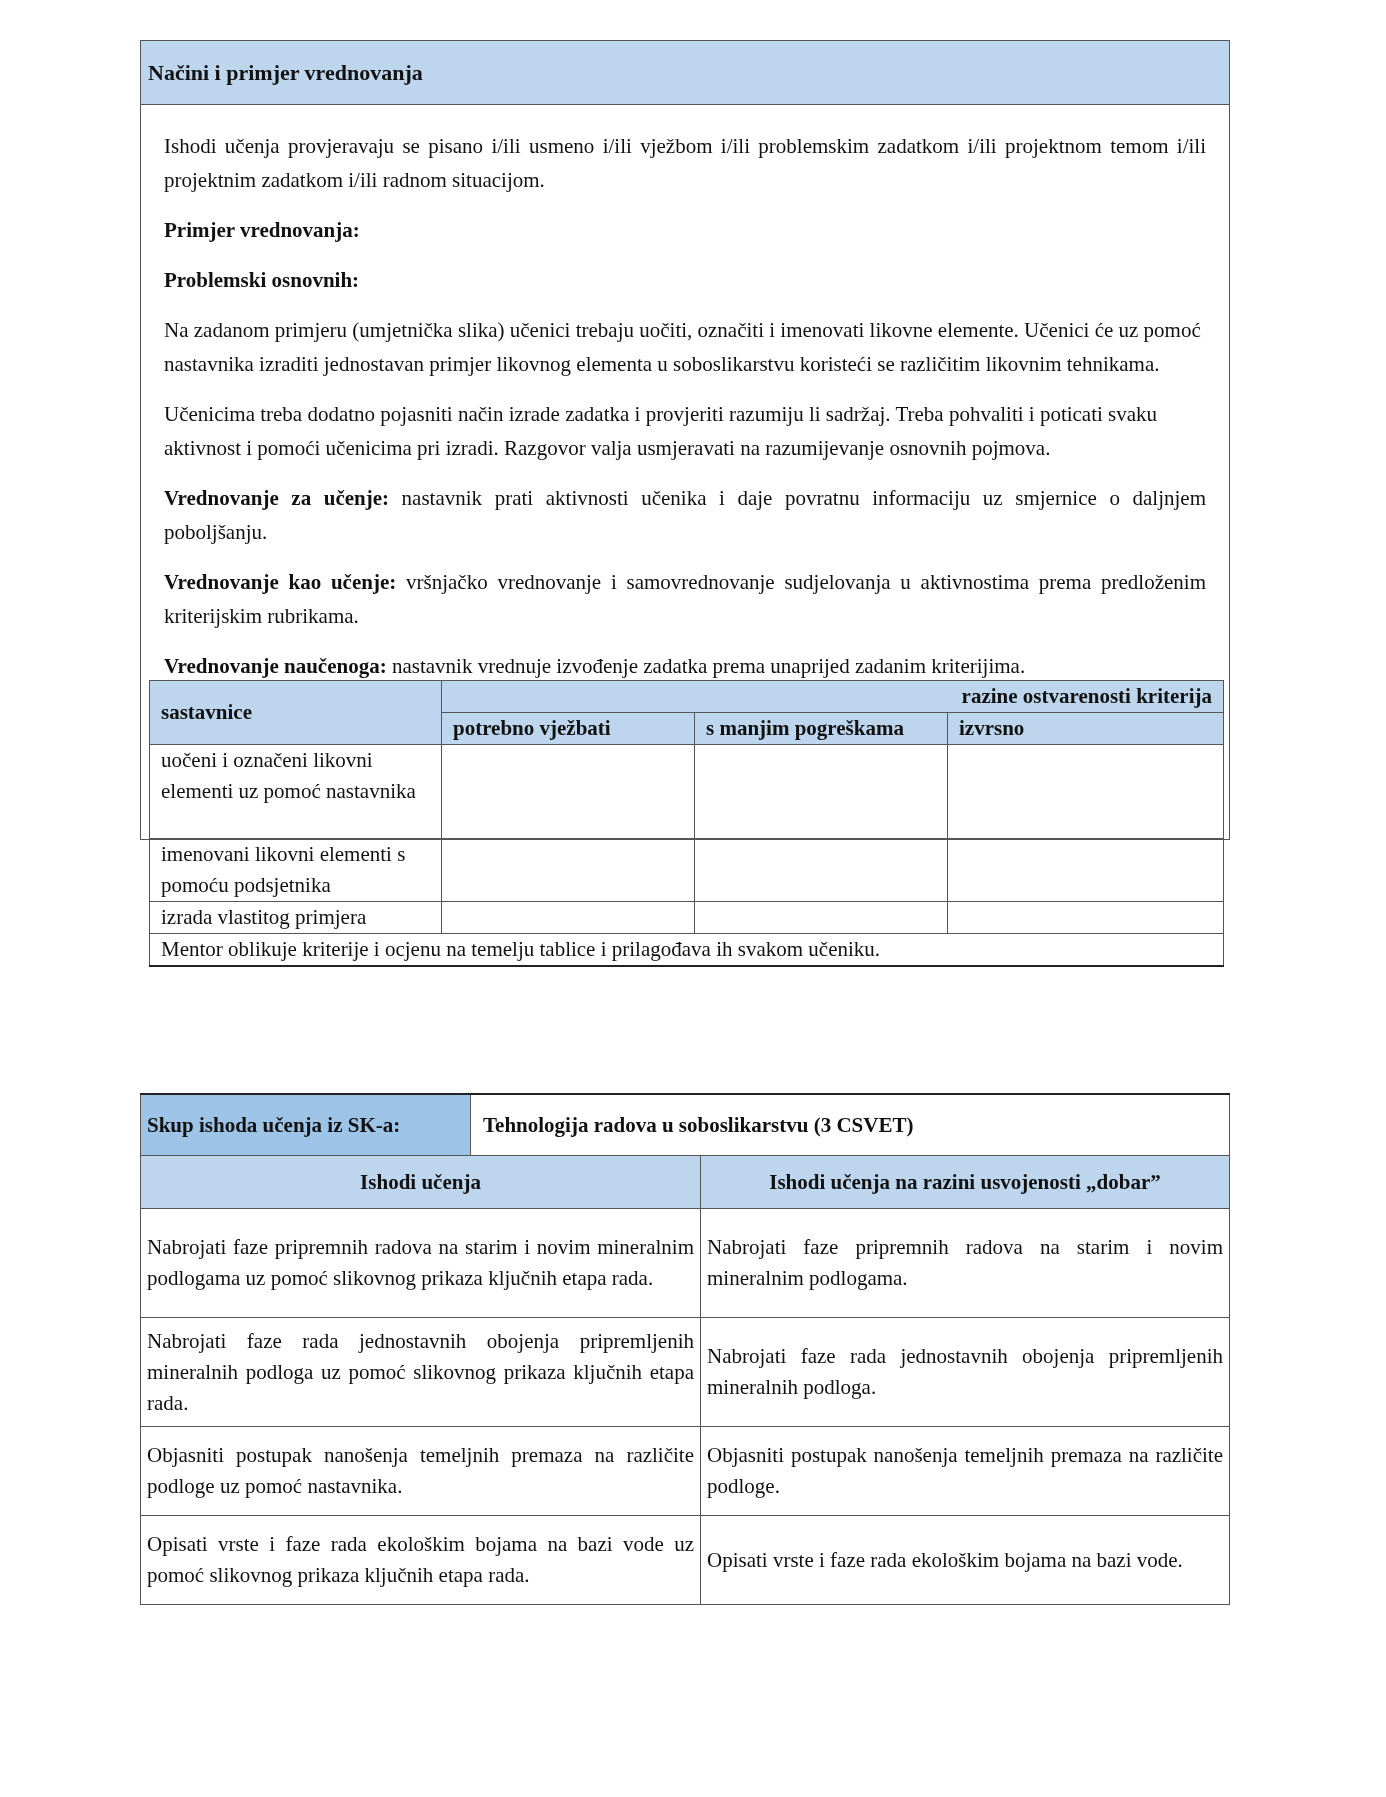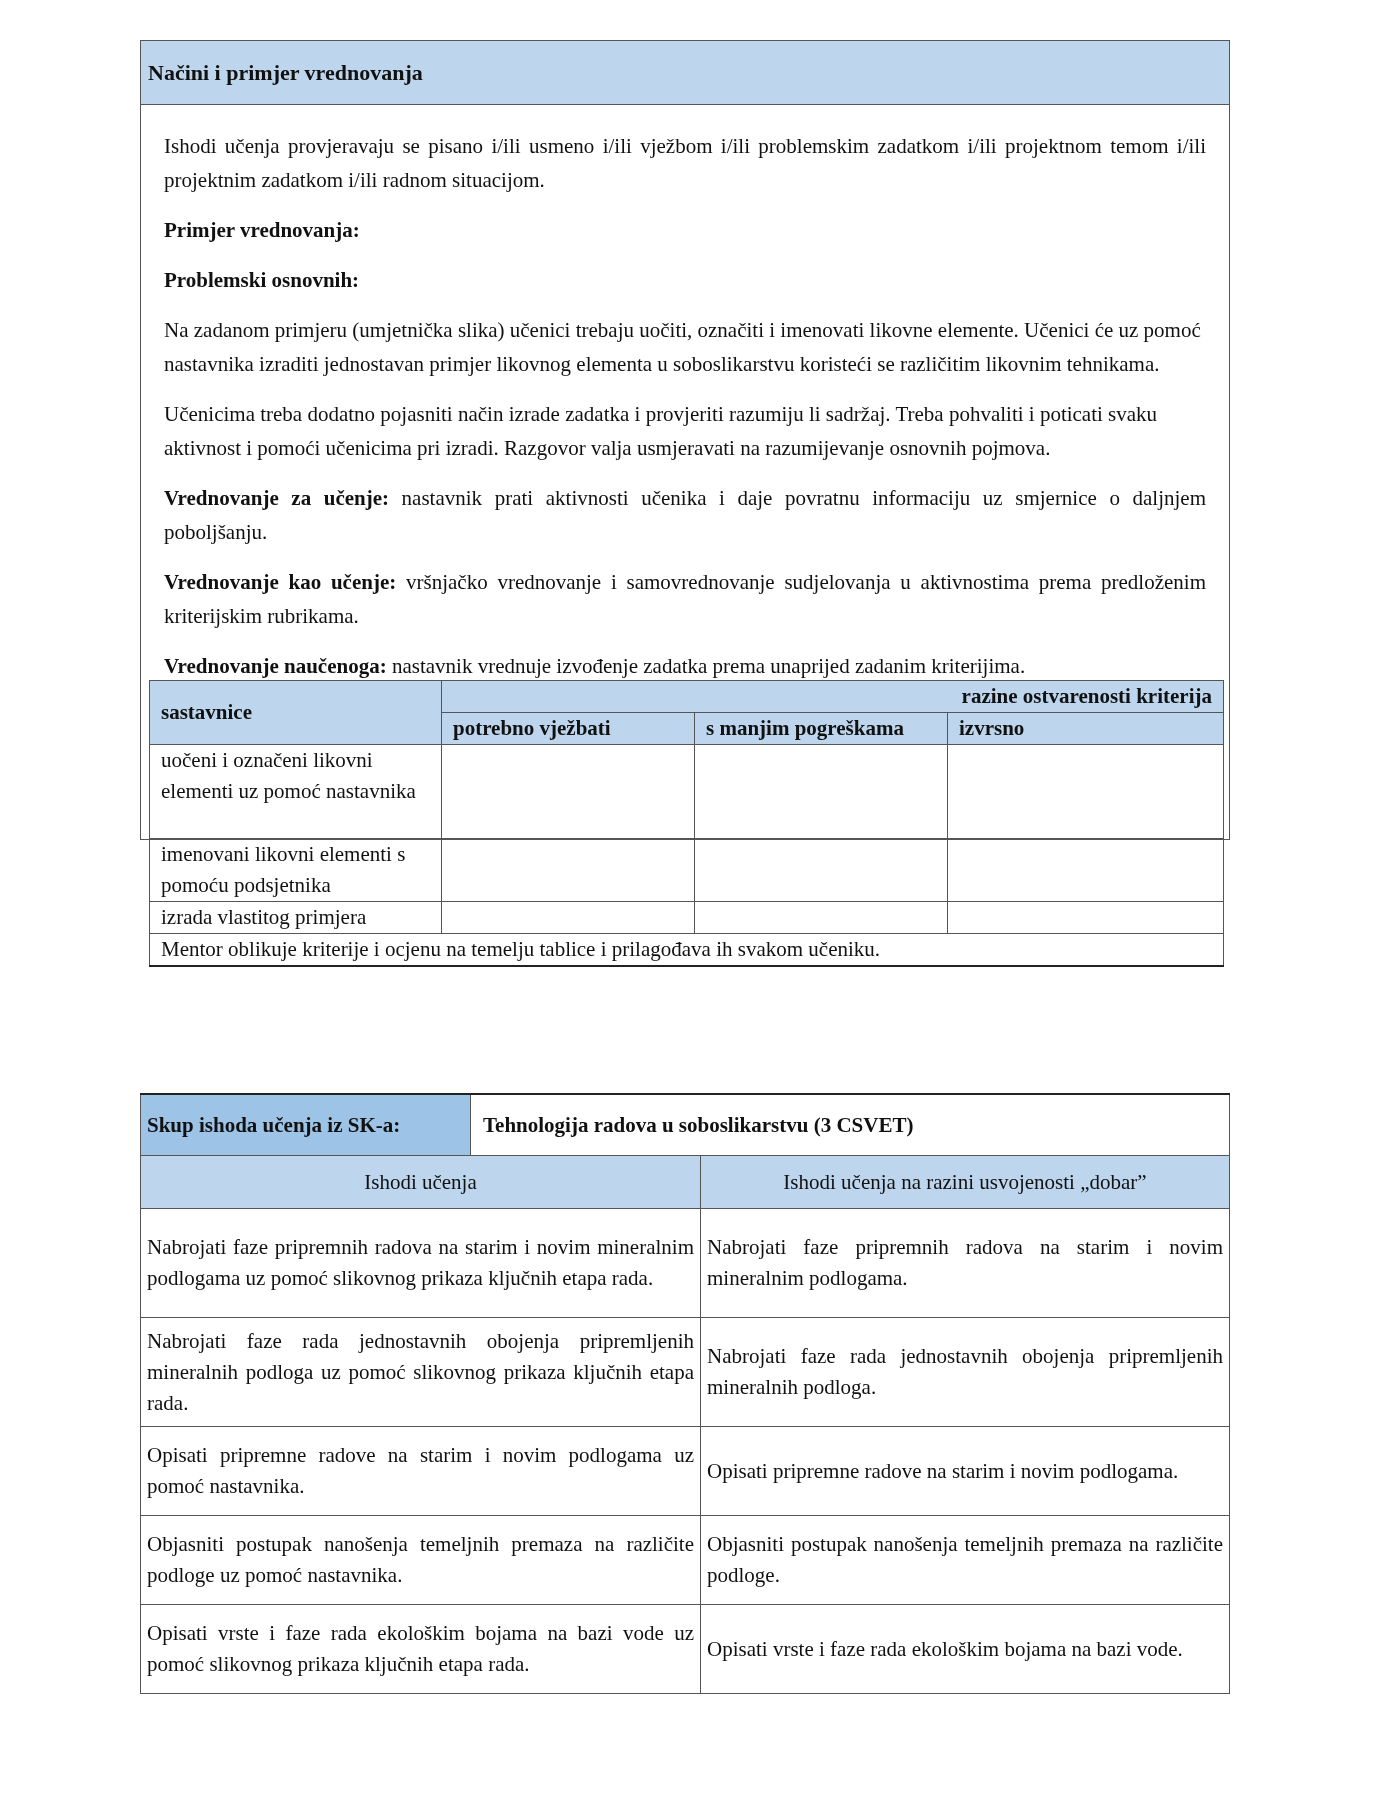--- a/index.html
+++ b/index.html
@@ -19,21 +19,21 @@
   .rubric td, .rubric th { border: 1.5px solid #555; padding: 0 11px; vertical-align: top; line-height: 31px; }
   .rubric th { background: #bdd6ee; font-weight: bold; text-align: left; }
   .rubric .center { text-align: right; }
   .rubric .foot td { border-bottom: 2.5px solid #222; }
 
   
   .sec2 { position: absolute; left: 140px; top: 1093px; width: 1090px; border-collapse: collapse; font-size: 21px; }
   .sec2 td { border: 1.5px solid #555; padding: 4px 6px; vertical-align: middle; line-height: 31px; }
   .sec2 .skup-label { background: #9dc3e6; font-weight: bold; height: 52px; border-top: 2px solid #222; }
   .sec2 .skup-value { font-weight: bold; padding-left: 12px; border-top: 2px solid #222; }
-  .sec2 .hdr { background: #bdd6ee; font-weight: normal; text-align: center; height: 44px; }
+  .sec2 .hdr { background: #bdd6ee; font-weight: bold; text-align: center; height: 44px; }
   .sec2 .cell { text-align: justify; text-align-last: left; }
 </style>
 </head>
 <body>
 
 <div class="sec1">
   <div class="sec1-head">Načini i primjer vrednovanja</div>
   <div class="sec1-body">
     <p class="justify">Ishodi učenja provjeravaju se pisano i/ili usmeno i/ili vježbom i/ili problemskim zadatkom i/ili projektnom temom i/ili projektnim zadatkom i/ili radnom situacijom.</p>
     <p class="b gap">Primjer vrednovanja:</p>
@@ -104,24 +104,20 @@
   </tr>
   <tr>
     <td colspan="2" class="cell" style="height:100px">Nabrojati faze pripremnih radova na starim i novim mineralnim podlogama uz pomoć slikovnog prikaza ključnih etapa rada.</td>
     <td class="cell">Nabrojati faze pripremnih radova na starim i novim mineralnim podlogama.</td>
   </tr>
   <tr>
     <td colspan="2" class="cell" style="height:100px">Nabrojati faze rada jednostavnih obojenja pripremljenih mineralnih podloga uz pomoć slikovnog prikaza ključnih etapa rada.</td>
     <td class="cell">Nabrojati faze rada jednostavnih obojenja pripremljenih mineralnih podloga.</td>
   </tr>
   <tr>
-    <td colspan="2" class="cell" style="height:80px">Opisati pripremne radove na starim i novim podlogama uz pomoć nastavnika.</td>
-    <td class="cell">Opisati pripremne radove na starim i novim podlogama.</td>
-  </tr>
-  <tr>
     <td colspan="2" class="cell" style="height:80px">Objasniti postupak nanošenja temeljnih premaza na različite podloge uz pomoć nastavnika.</td>
     <td class="cell">Objasniti postupak nanošenja temeljnih premaza na različite podloge.</td>
   </tr>
   <tr>
     <td colspan="2" class="cell" style="height:80px">Opisati vrste i faze rada ekološkim bojama na bazi vode uz pomoć slikovnog prikaza ključnih etapa rada.</td>
     <td class="cell">Opisati vrste i faze rada ekološkim bojama na bazi vode.</td>
   </tr>
 </tbody>
   </table>
 

